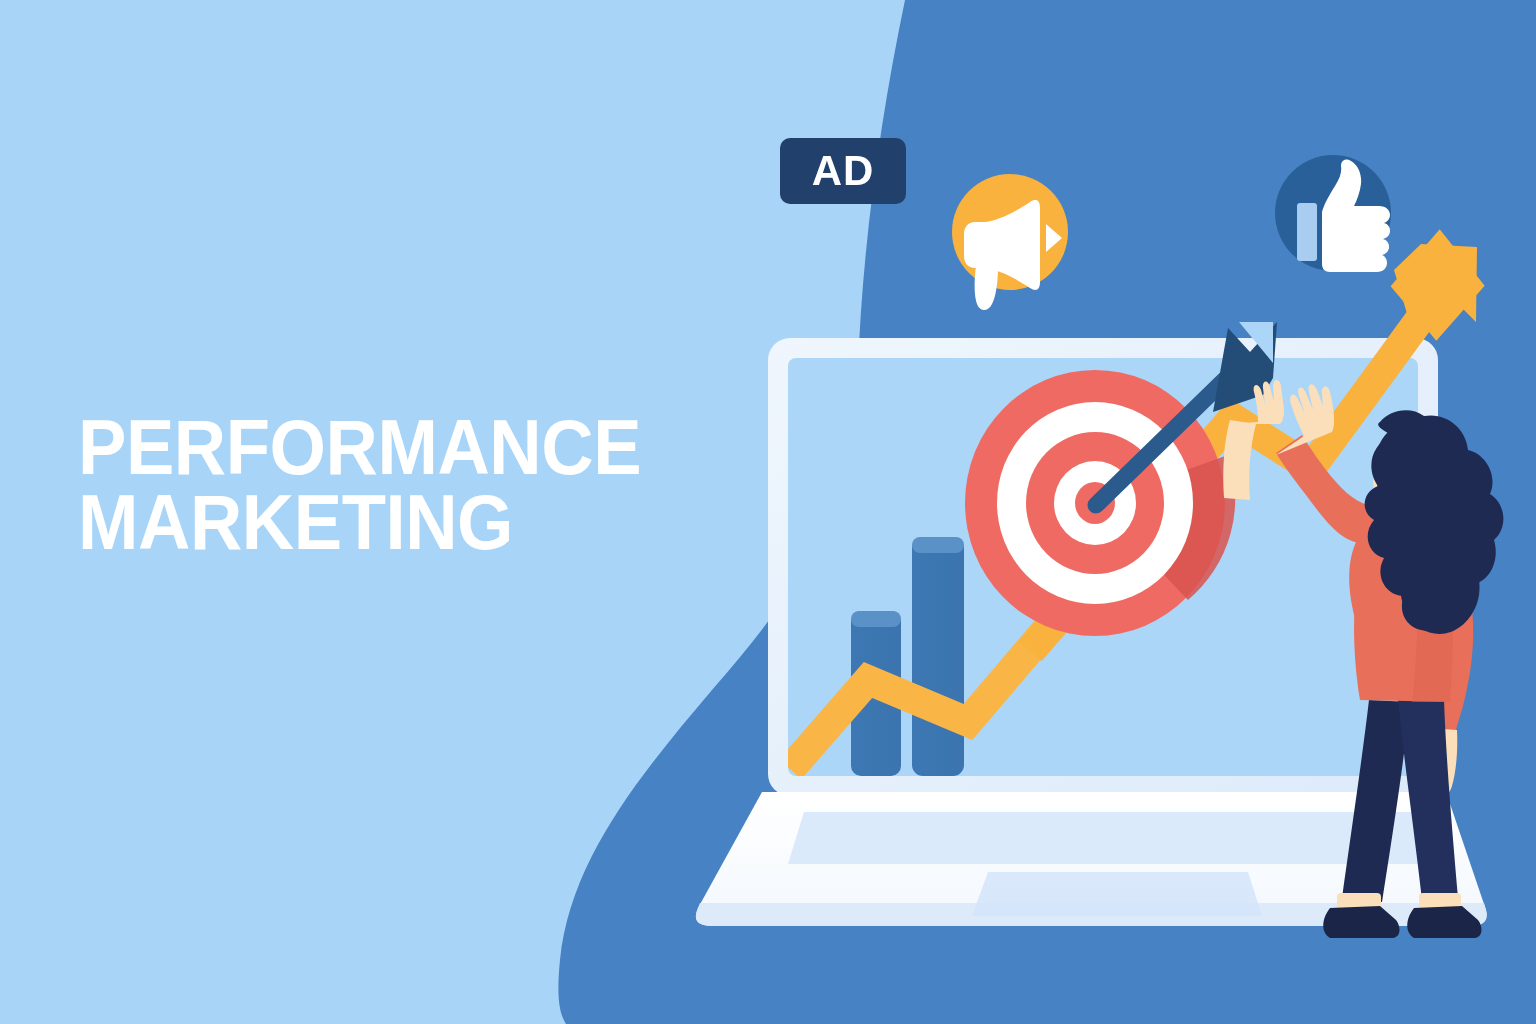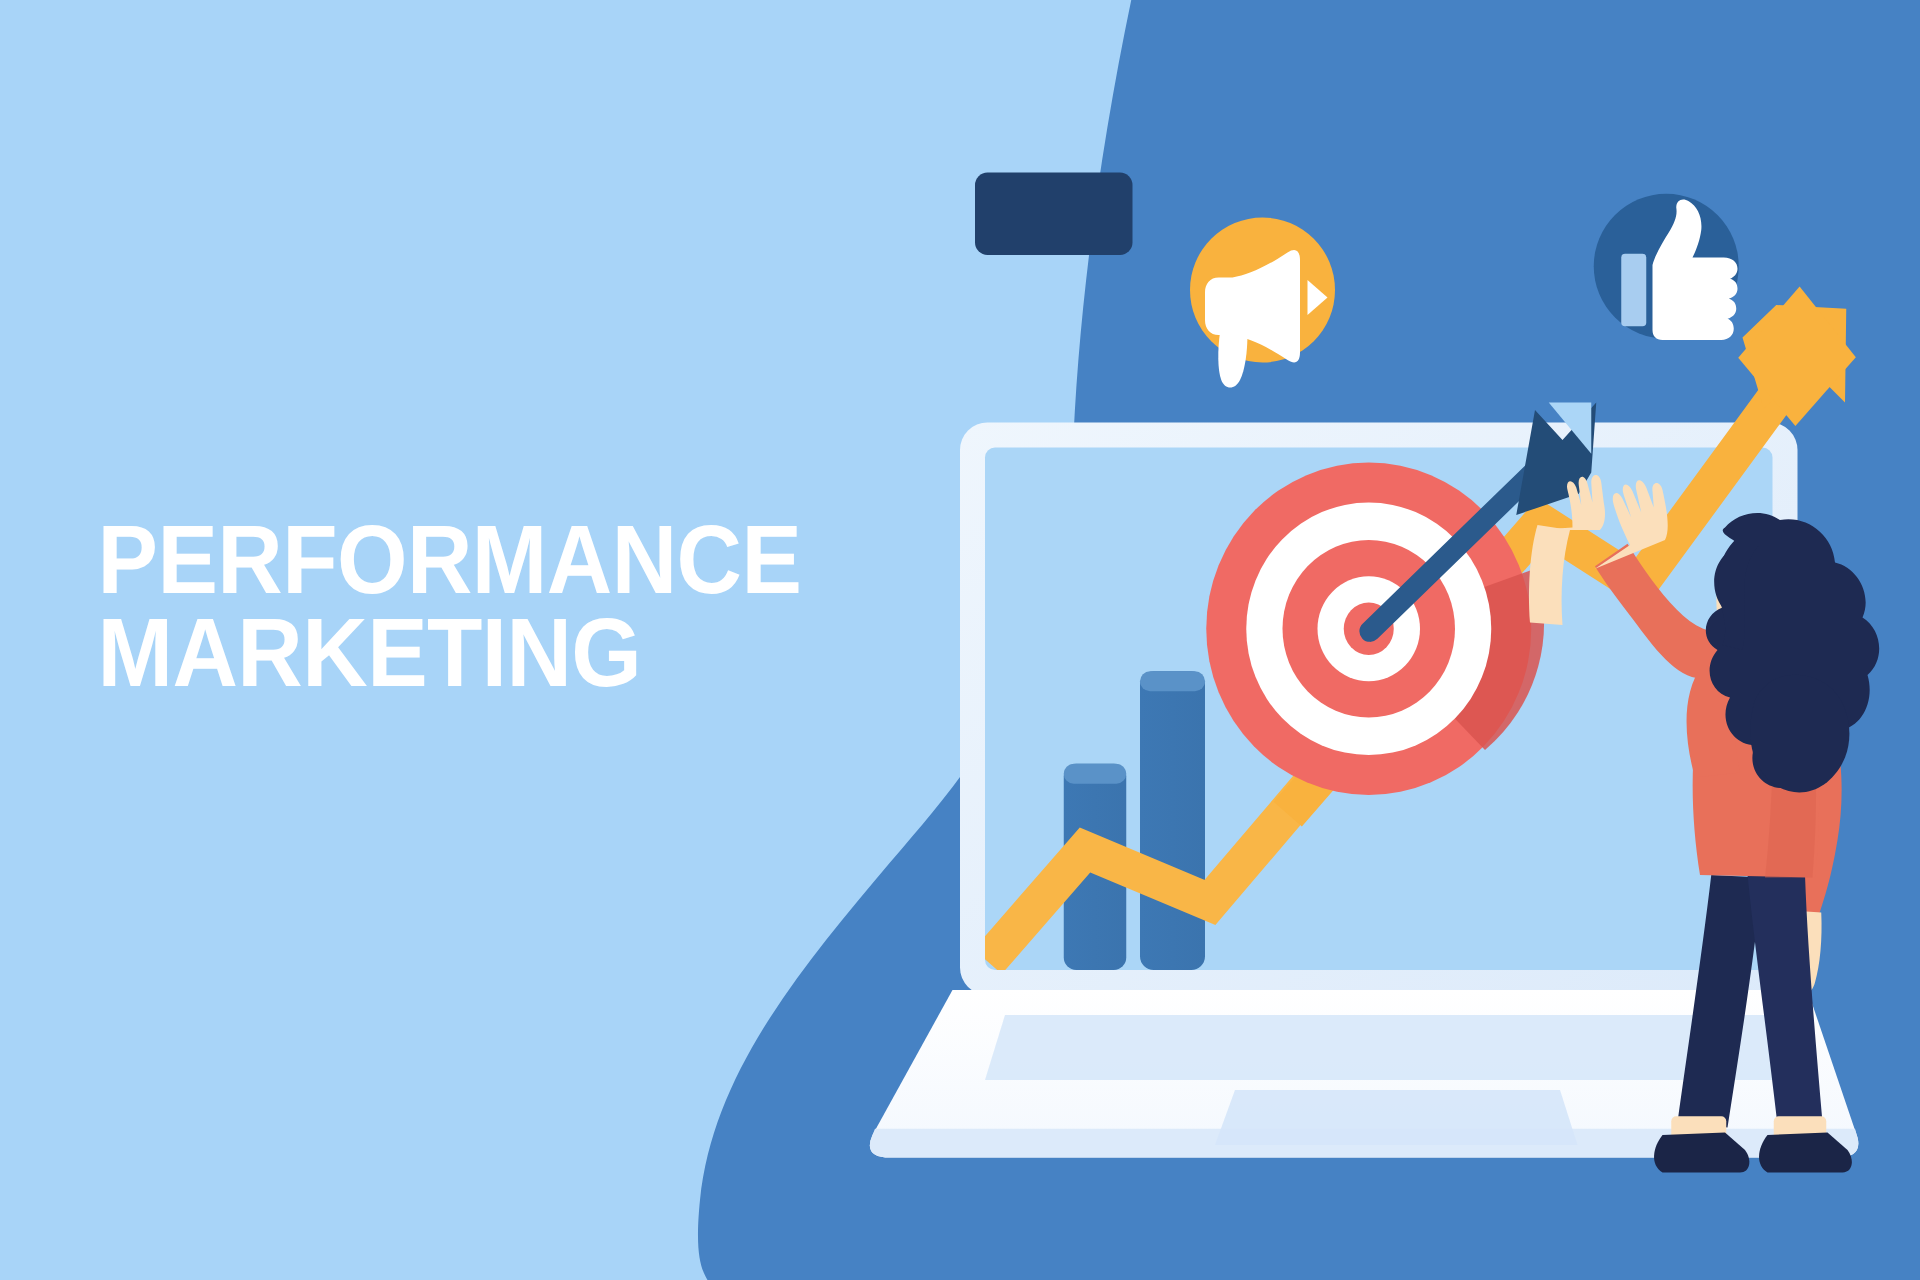--- a/index.html
+++ b/index.html
@@ -337,14 +337,15 @@
                C 1325 272 1322 269 1322 264 Z" fill="#FFFFFF"></path>
     </g>
 
   </svg>
 
   <div class="headline">
     <span class="l1">PERFORMANCE</span>
     <span class="l2">MARKETING</span>
   </div>
 
+  <div class="badge-text">AD</div>
 
 </div>
 
 </body></html>

